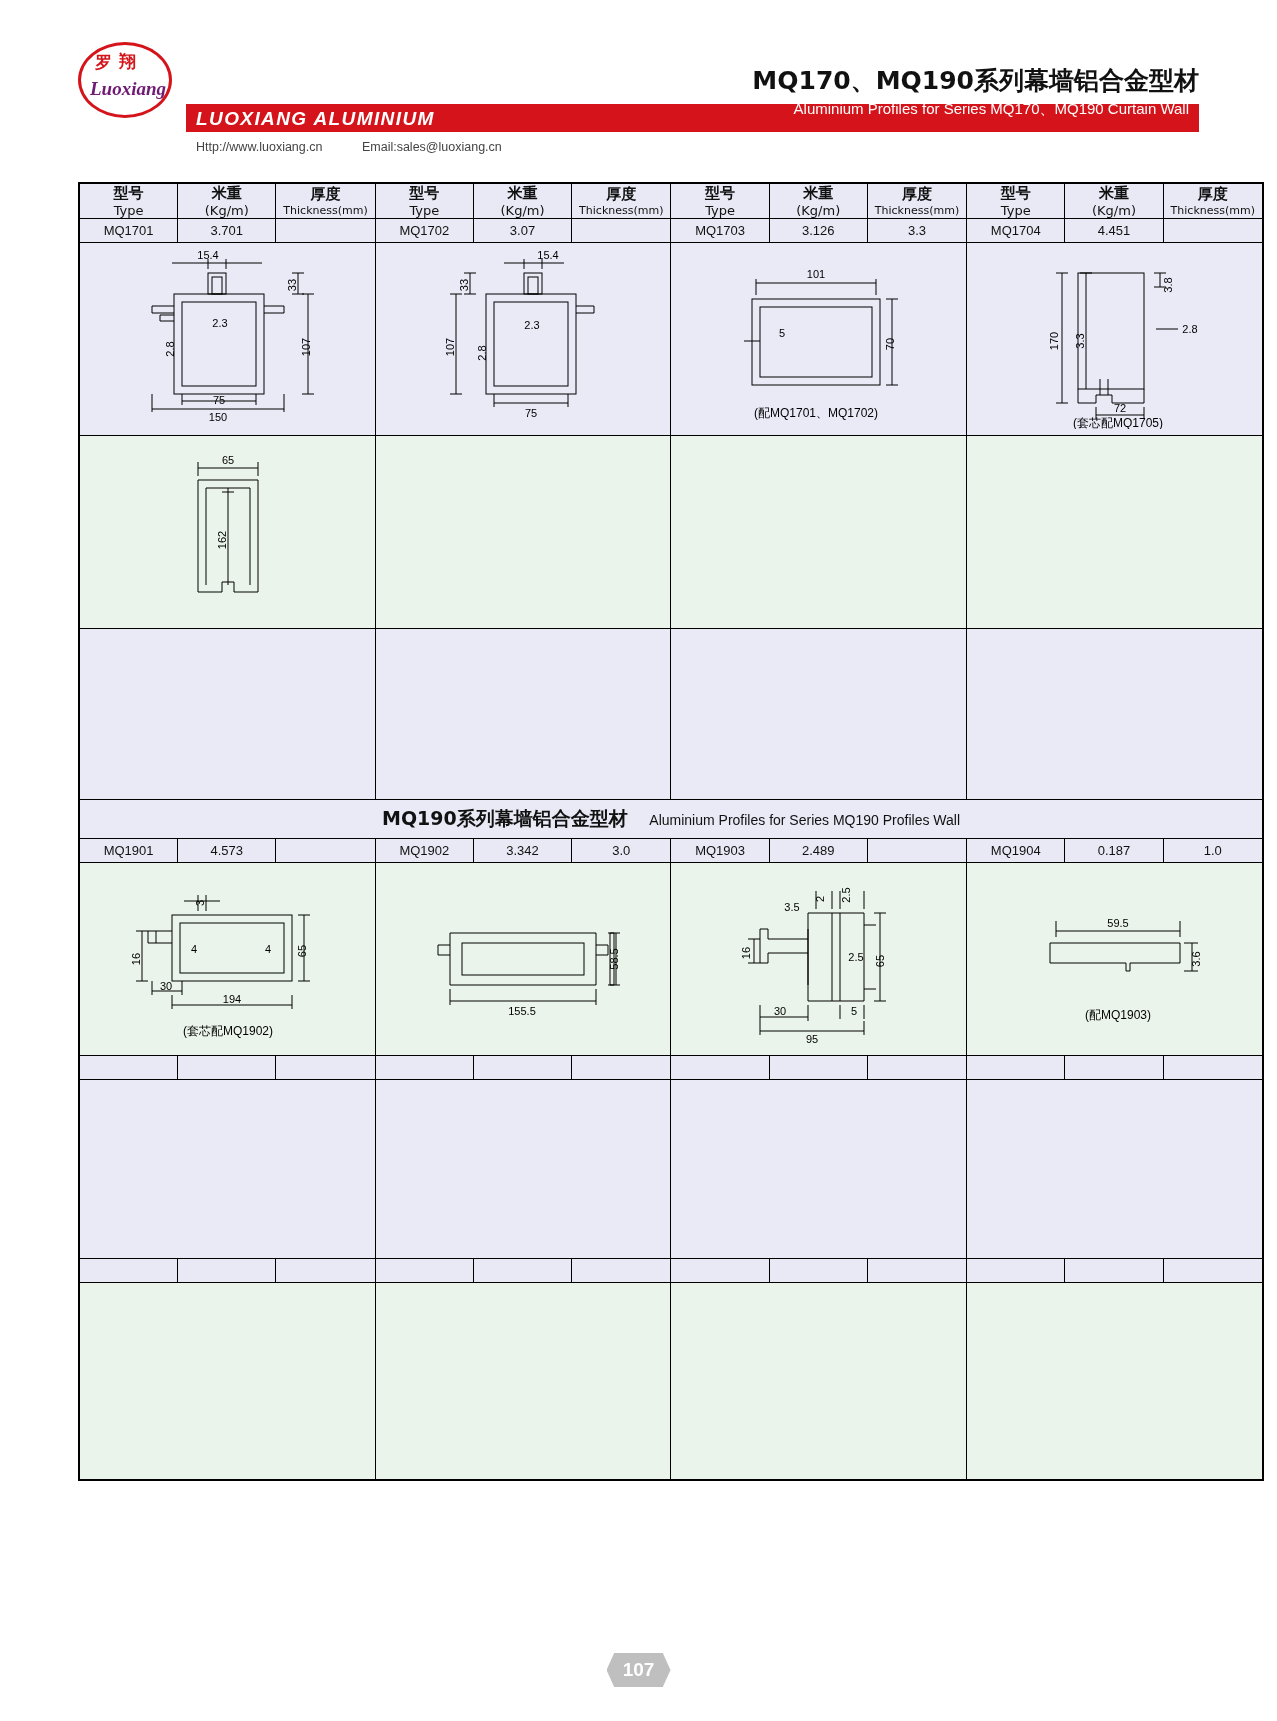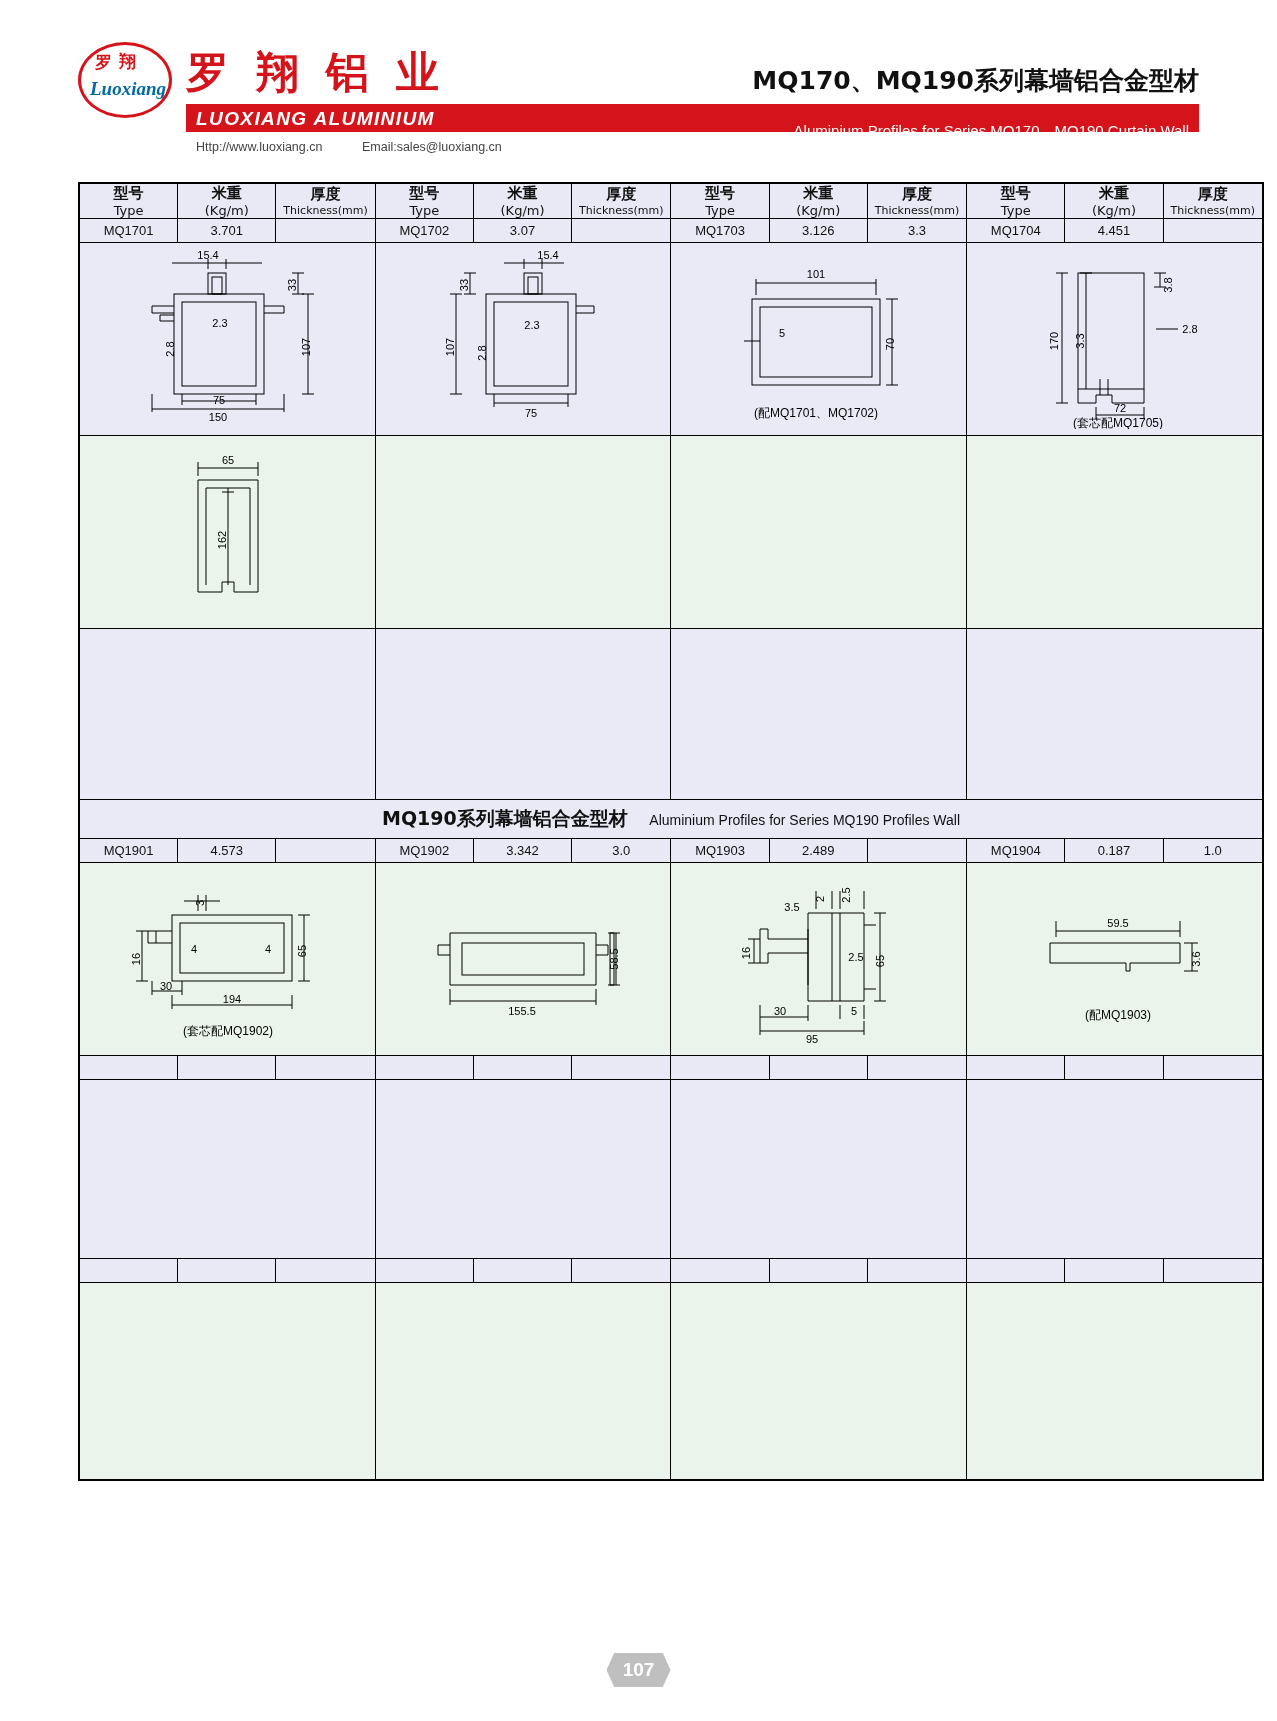--- a/index.html
+++ b/index.html
@@ -20,40 +20,40 @@
   }
   .logo-ellipse .ch{
     position:absolute;left:14px;top:6px;font-size:17px;color:#d4141a;font-weight:bold;
     font-family:"DejaVu Sans", sans-serif;
   }
   .logo-ellipse .ch2{
     position:absolute;left:38px;top:5px;font-size:17px;color:#d4141a;font-weight:bold;
     font-family:"DejaVu Sans", sans-serif;
   }
   .logo-ellipse .lx{
-    position:absolute;left:9px;top:33px;font-size:19px;color:#0369a1;
+    position:absolute;left:9px;top:33px;font-size:19px;color:#701a75;
     font-family:"Liberation Serif", serif;font-style:italic;font-weight:bold;
   }
   .brand-cn{
     position:absolute;left:186px;top:44px;font-size:43px;font-weight:bold;letter-spacing:6px;
     color:#d4141a;font-family:"DejaVu Sans", sans-serif;
   }
   .redbar{
     position:absolute;left:186px;top:104px;width:1013px;height:28px;background:#d4141a;
   }
   .brand-en{
     position:absolute;left:196px;top:108px;font-size:19px;font-weight:bold;color:#ffffff;
     letter-spacing:1.4px;font-style:italic;
   }
   .head-title-cn{
     position:absolute;right:78px;top:64px;font-size:25px;color:#111;font-weight:bold;
     font-family:"DejaVu Sans", sans-serif;white-space:nowrap;margin-left:48px;
   }
   .head-title-en{
-    position:absolute;right:88px;top:122px;font-size:15px;color:#ffffff;white-space:nowrap;
+    position:absolute;right:88px;top:100px;font-size:15px;color:#ffffff;white-space:nowrap;
   }
   .contact{
     position:absolute;left:196px;top:140px;font-size:12.5px;color:#444;
   }
   .contact span{margin-right:36px;}
 
   
   .sheet{
     position:absolute;left:78px;top:182px;width:1186px;border:1.5px solid #000;
     box-sizing:border-box;
@@ -87,21 +87,20 @@
 <body>
 
 <div class="header">
   <div class="logo-box">
     <div class="logo-ellipse">
       <span class="ch">罗</span>
       <span class="ch2">翔</span>
       <span class="lx">Luoxiang</span>
     </div>
   </div>
-  <div class="brand-cn">罗 翔 铝 业</div>
   <div class="redbar"></div>
   <div class="brand-en">LUOXIANG ALUMINIUM</div>
   <div class="head-title-cn">MQ170、MQ190系列幕墙铝合金型材</div>
   <div class="head-title-en">Aluminium Profiles for Series MQ170、MQ190 Curtain Wall</div>
   <div class="contact">
     <span>Http://www.luoxiang.cn</span>
     <span>Email:sales@luoxiang.cn</span>
   </div>
 </div>
 

